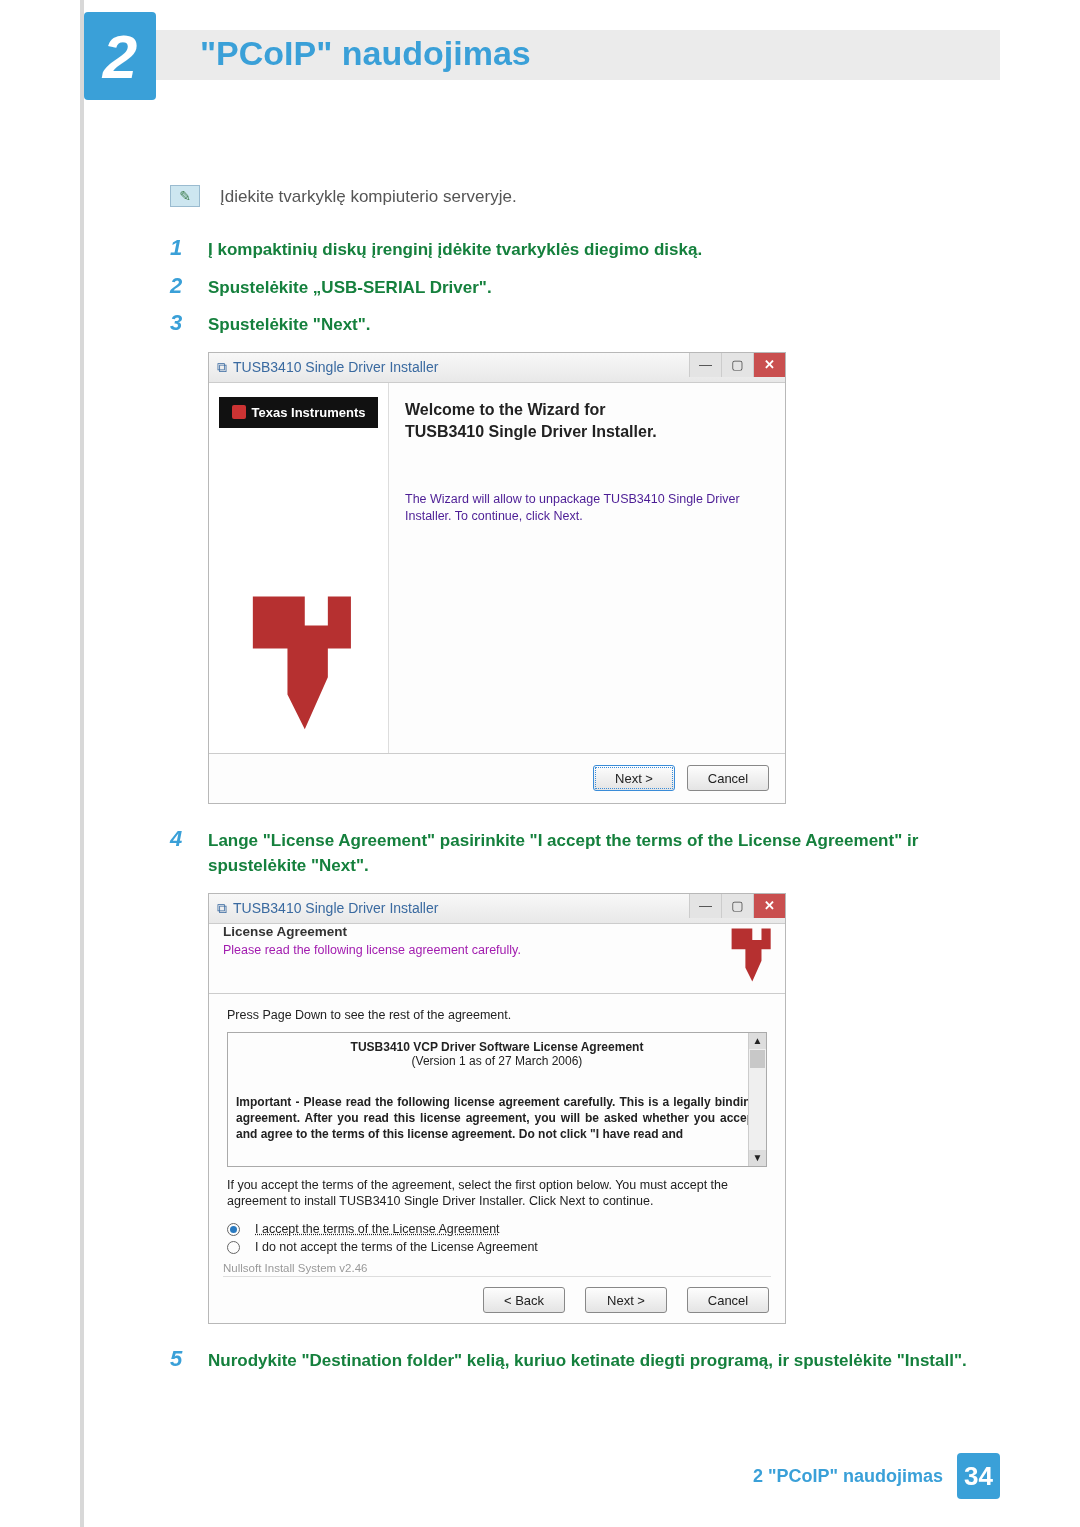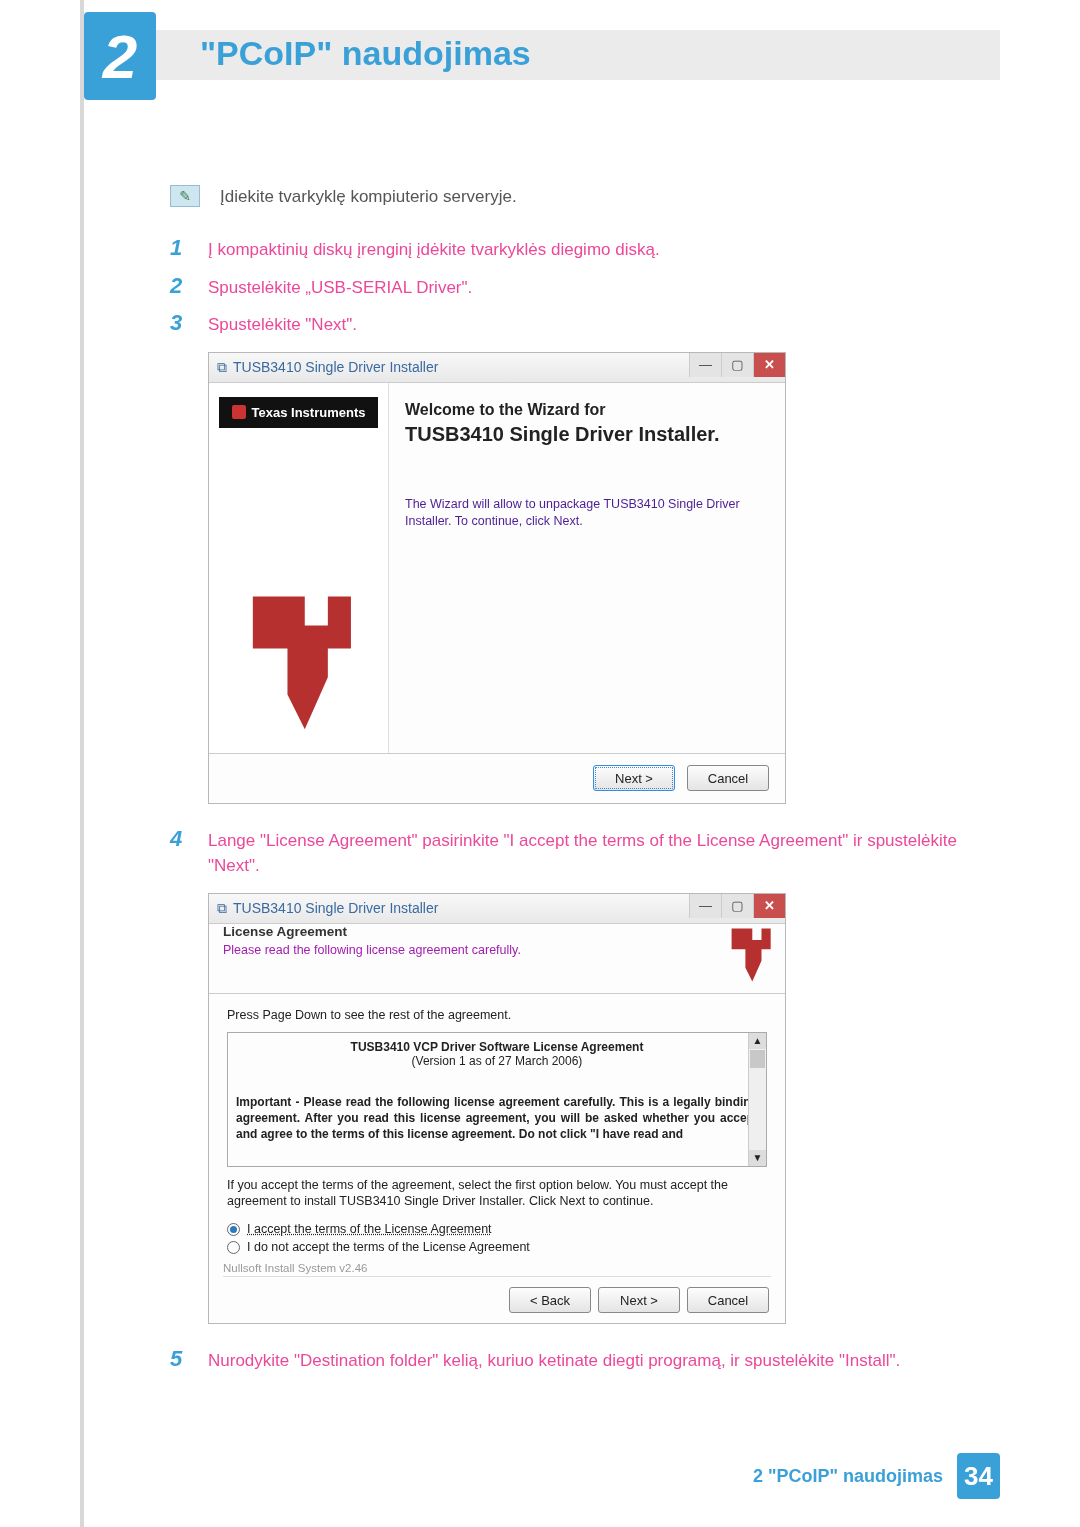--- a/index.html
+++ b/index.html
@@ -90,21 +90,21 @@
     align-items: baseline;
   }
   .step-num {
     width: 18px;
     color: #3aa0d8;
     font-style: italic;
     font-size: 22px;
     font-weight: bold;
     flex-shrink: 0;
   }
-  .step-text { font-size: 17px; color: #ec4899; line-height: 1.5; }
+  .step-text { font-size: 17px; color: #15803d; line-height: 1.5; font-weight: bold; }
   .screenshot {
     margin: 14px 0 22px 38px;
     border: 1px solid #b8b8b8;
     background: #fdfdfd;
     width: 578px;
   }
   
   .wiz-title {
     background: linear-gradient(#f8f8f8,#e8e8e8);
     border-bottom: 1px solid #ccc;
@@ -145,21 +145,21 @@
   .ti-chip {
     display:inline-block; width:14px; height:14px; background:#c33; border-radius:2px;
   }
   .wiz1-left .ti-logo {
     position:absolute; bottom:18px; left:30px;
     width:120px; height:150px;
   }
   .ti-logo svg { width:100%; height:100%; }
   .wiz1-right { flex:1; padding:18px 16px 8px 16px; font-size:13px; color:#222;}
   .wiz1-right .welcome { font-weight:bold; font-size:16px; margin-bottom:4px;}
-  .wiz1-right .welcome2 { font-weight:bold; font-size:20px; margin-bottom:50px;}
+  .wiz1-right .welcome2 { font-weight:bold; font-size:16px; margin-bottom:50px;}
   .wiz1-right .body-text { font-size:12.5px; color:#4c1d95; line-height:1.4; }
   .wiz-footer {
     height:50px;
     border-top:1px solid #ccc;
     display:flex; align-items:center; justify-content:flex-end;
     padding-right:16px; gap:12px;
   }
   .wiz-btn {
     min-width: 82px;
     height: 26px;
@@ -198,34 +198,34 @@
   .agreement-box .ag-version { text-align:center; margin-bottom:26px;}
   .agreement-box .ag-body { font-weight:bold; text-align:justify; line-height:1.35; }
   .scrollbar {
     position:absolute; right:0; top:0; width:18px; height:100%;
     background:#efefef; border-left:1px solid #ccc;
     display:flex; flex-direction:column; justify-content:space-between;
   }
   .scroll-arrow { height:16px; background:#ddd; font-size:10px; text-align:center; line-height:16px;}
   .scroll-thumb { height:18px; background:#c8c8c8; margin:1px;}
   .accept-instr { font-size:12.5px; line-height:1.35; margin-bottom:12px; }
-  .radio-row { font-size:12.5px; display:flex; align-items:center; gap:7px; margin-bottom:4px;}
+  .radio-row { font-size:12.5px; display:flex; align-items:center; gap:15px; margin-bottom:4px;}
   .radio-dot {
     width:13px; height:13px; border:1px solid #666; border-radius:50%;
     display:inline-flex; align-items:center; justify-content:center;
     flex-shrink:0;
   }
   .radio-dot.sel::after { content:""; width:7px; height:7px; background:#2a7ac0; border-radius:50%;}
   .radio-label.sel { text-decoration: underline dotted; }
   .nullsoft { font-size:11.5px; color:#9a9a9a; padding:4px 14px 0 14px;}
   .nullsoft-line { border-top:1px solid #ddd; margin:2px 14px 0 14px;}
   .wiz2-footer {
     height:46px;
     display:flex; align-items:center; justify-content:flex-end;
-    padding-right:16px; gap:7px;
+    padding-right:16px; gap:20px;
   }
   .footer {
     position: absolute;
     right: 80px;
     bottom: 28px;
     display: flex;
     align-items: center;
     gap: 14px;
   }
   .footer-text { color:#3aa0d8; font-weight:bold; font-size:18px;}

